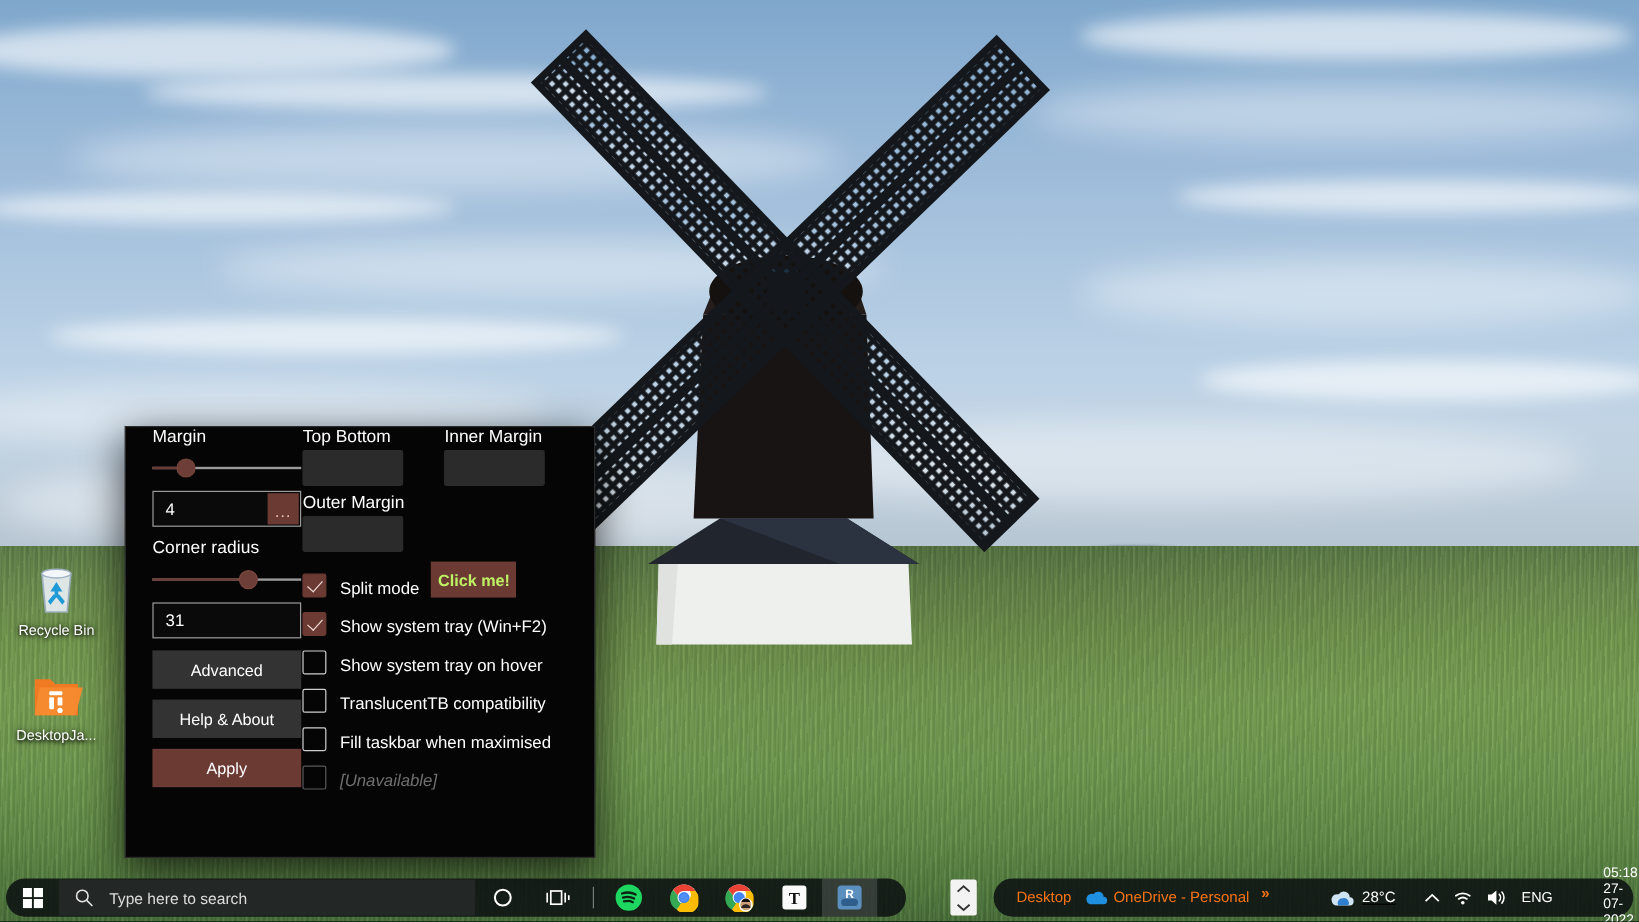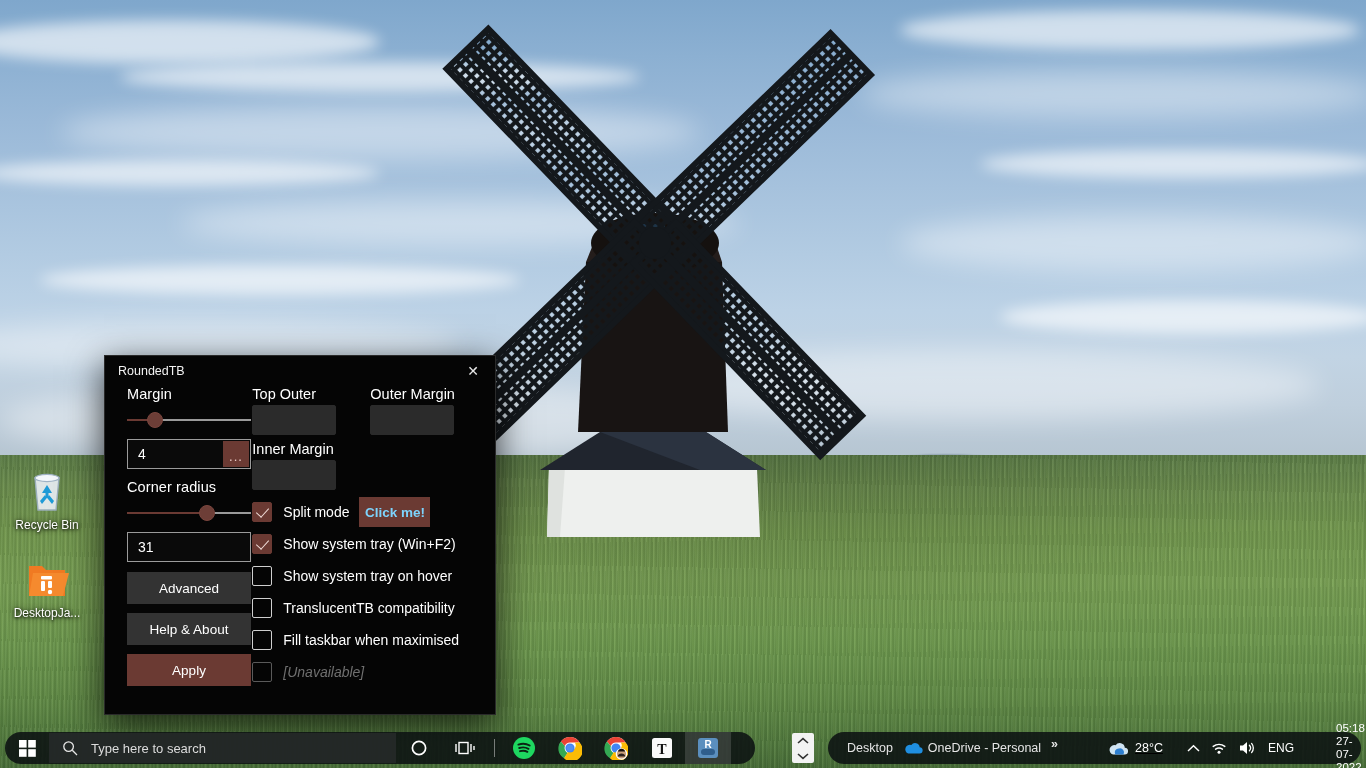--- a/index.html
+++ b/index.html
@@ -131,38 +131,38 @@
   .btn.accent { background: #6B3A33; }
 
   .fieldgrid { display: flex; flex-wrap: wrap; }
   .fieldcell { width: 104px; margin-right: 14px; margin-bottom: 6px; }
   .fieldcell .lbl2 { font-size: 14.5px; color: #fff; margin-bottom: 3px; }
   .txtbox {
     width: 84px; height: 30px; background: #2b2b2b;
     border: 1px solid #2b2b2b; border-radius: 2px;
   }
 
-  .checkrow { display: flex; align-items: center; height: 32px; }
+  .checkrow { display: flex; align-items: flex-end; height: 32px; }
   .cb {
     width: 20px; height: 20px; flex: 0 0 20px; border: 1px solid #cfcfcf;
     background: transparent; border-radius: 2px; margin-right: 11px;
     position: relative; cursor: pointer;
   }
   .cb.on { background: #6B3A33; border-color: #6B3A33; }
   .cb.on::after {
     content: ""; position: absolute; left: 6px; top: 2px;
     width: 6px; height: 11px; border: solid #f0dcd8;
     border-width: 0 1.8px 1.8px 0; transform: rotate(42deg);
   }
   .cb.dis { border-color: #5a5a5a; }
   .chk-lbl { font-size: 14px; color: #fff; }
   .chk-lbl.dis { color: #6f6f6f; font-style: italic; }
 
   .clickme {
-    width: 71px; height: 30px; background: #6B3A33; color: #7dd3fc;
+    width: 71px; height: 30px; background: #6B3A33; color: #bef264;
     border: none; font-family: "Liberation Sans", sans-serif;
     font-size: 13.5px; font-weight: bold; cursor: pointer;
     display: flex; align-items: center; justify-content: center;
     margin-left: 10px;
   }
 
   
   #taskbar-wrap { position: absolute; left: 0; bottom: 0; width: 1366px; height: 40px; }
   .tbseg {
     position: absolute; top: 4px; height: 32px;
@@ -188,21 +188,21 @@
   }
   .tbicon.active { background: rgba(255,255,255,0.14); }
 
   .divider { width: 1px; height: 18px; background: rgba(220,220,220,0.5); margin: 0 6px; }
 
   .toolbar-scroll {
     width: 22px; height: 30px; background: #f3f3f3; border-radius: 2px;
     display: flex; flex-direction: column; align-items: center; justify-content: space-around;
     cursor: pointer; margin-left: 2px;
   }
-  .tb-text { font-size: 12.5px; color: #e5e5e5; white-space: nowrap; cursor: pointer; }
+  .tb-text { font-size: 12.5px; color: #f97316; white-space: nowrap; cursor: pointer; }
 
   .tray-item { display: flex; align-items: center; height: 32px; padding: 0 5px; cursor: pointer; }
   .clockbox {
     display: flex; flex-direction: column; align-items: center; justify-content: center;
     height: 32px; padding: 0 8px; cursor: pointer; line-height: 13px;
   }
   .clockbox div { font-size: 11.5px; color: #fff; }
   .lang { font-size: 12px; color: #fff; padding: 0 6px; cursor: pointer; }
   .temp { font-size: 12.5px; color: #fff; margin-left: 4px; }
 </style>
@@ -322,24 +322,20 @@
         <rect x="17" y="25" width="4" height="10" rx="1"></rect>
         <rect x="24" y="25" width="4" height="7" rx="1"></rect>
         <circle cx="26" cy="36" r="2.2"></circle>
       </g>
     </svg>
   </div>
   <div>DesktopJa...</div>
 </div>
 
 <div id="dialog">
-  <div class="titlebar">
-    <span>RoundedTB</span>
-    <div class="closebtn">✕</div>
-  </div>
 
   <div class="body-cols">
 
     <div class="col-left">
       <div class="lbl">Margin</div>
 
       <div class="slider">
         <div class="track"></div>
         <div class="fill" style="width:26px;"></div>
         <div class="thumb" style="left:20px;"></div>
@@ -363,29 +359,29 @@
       </div>
 
       <button class="btn">Advanced</button>
       <button class="btn">Help &amp; About</button>
       <button class="btn accent">Apply</button>
     </div>
 
     <div class="col-right">
       <div class="fieldgrid">
         <div class="fieldcell">
-          <div class="lbl2">Top Outer</div>
+          <div class="lbl2">Top Bottom</div>
+          <div class="txtbox"></div>
+        </div>
+        <div class="fieldcell">
+          <div class="lbl2">Inner Margin</div>
           <div class="txtbox"></div>
         </div>
         <div class="fieldcell">
           <div class="lbl2">Outer Margin</div>
-          <div class="txtbox"></div>
-        </div>
-        <div class="fieldcell">
-          <div class="lbl2">Inner Margin</div>
           <div class="txtbox"></div>
         </div>
       </div>
 
       <div class="checkrow">
         <div class="cb on"></div>
         <span class="chk-lbl">Split mode</span>
         <button class="clickme">Click me!</button>
       </div>
 

